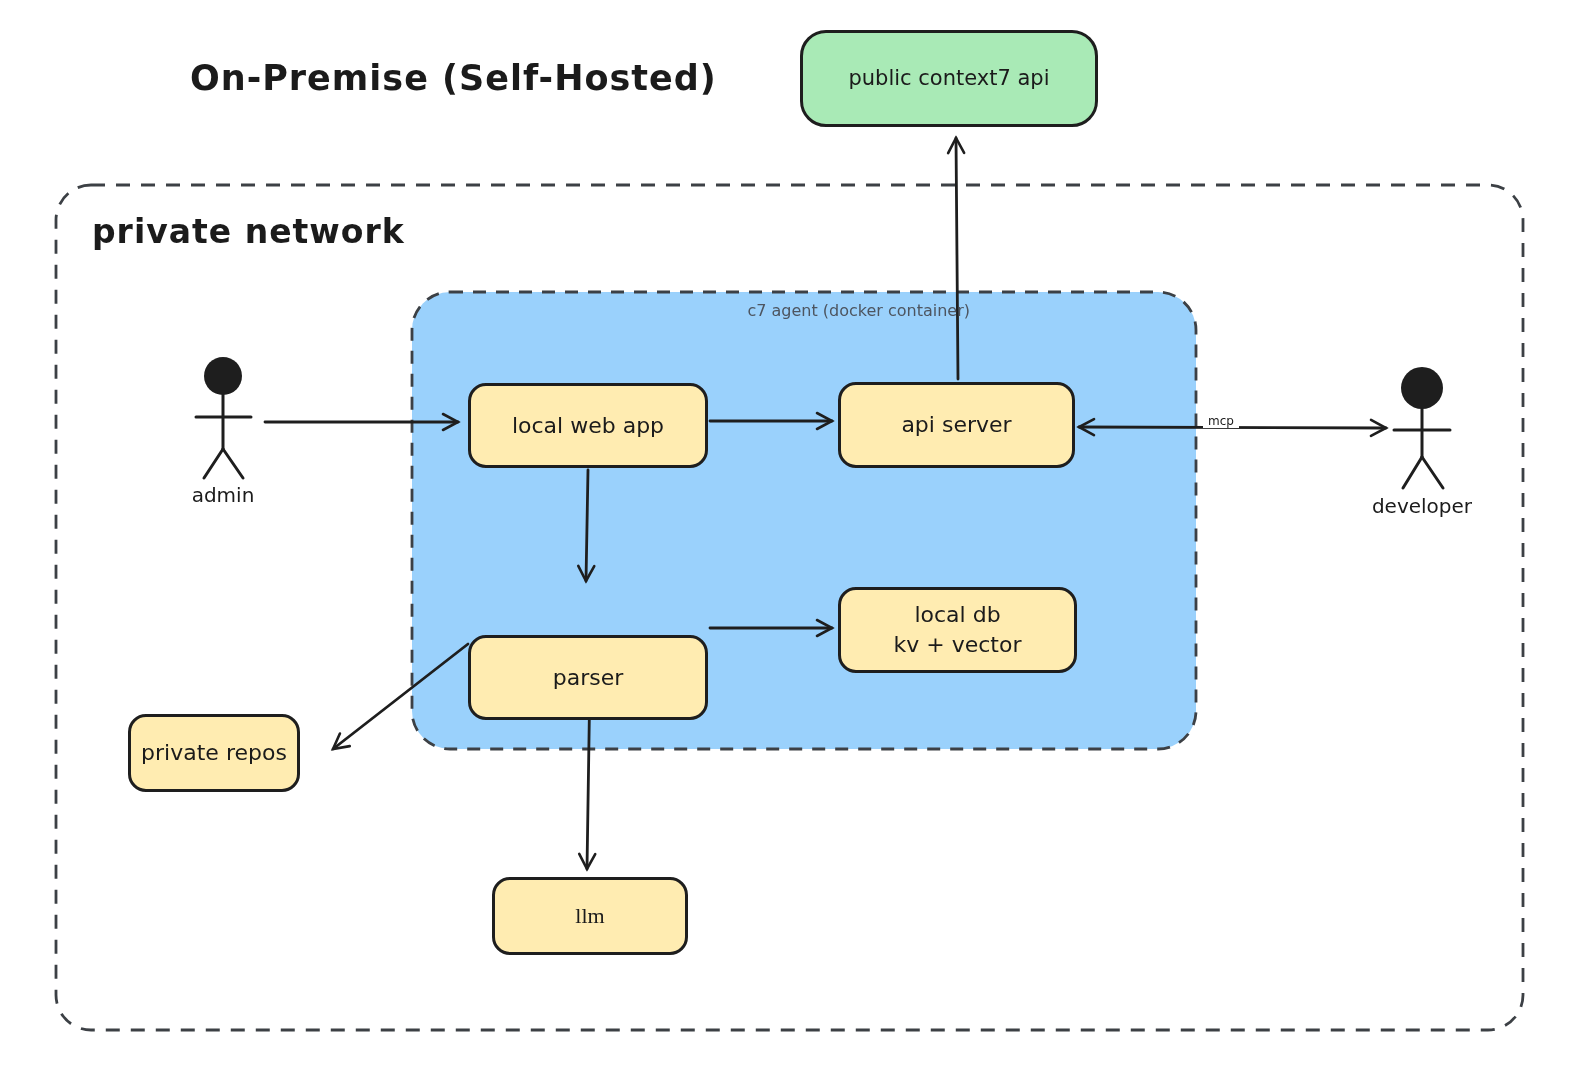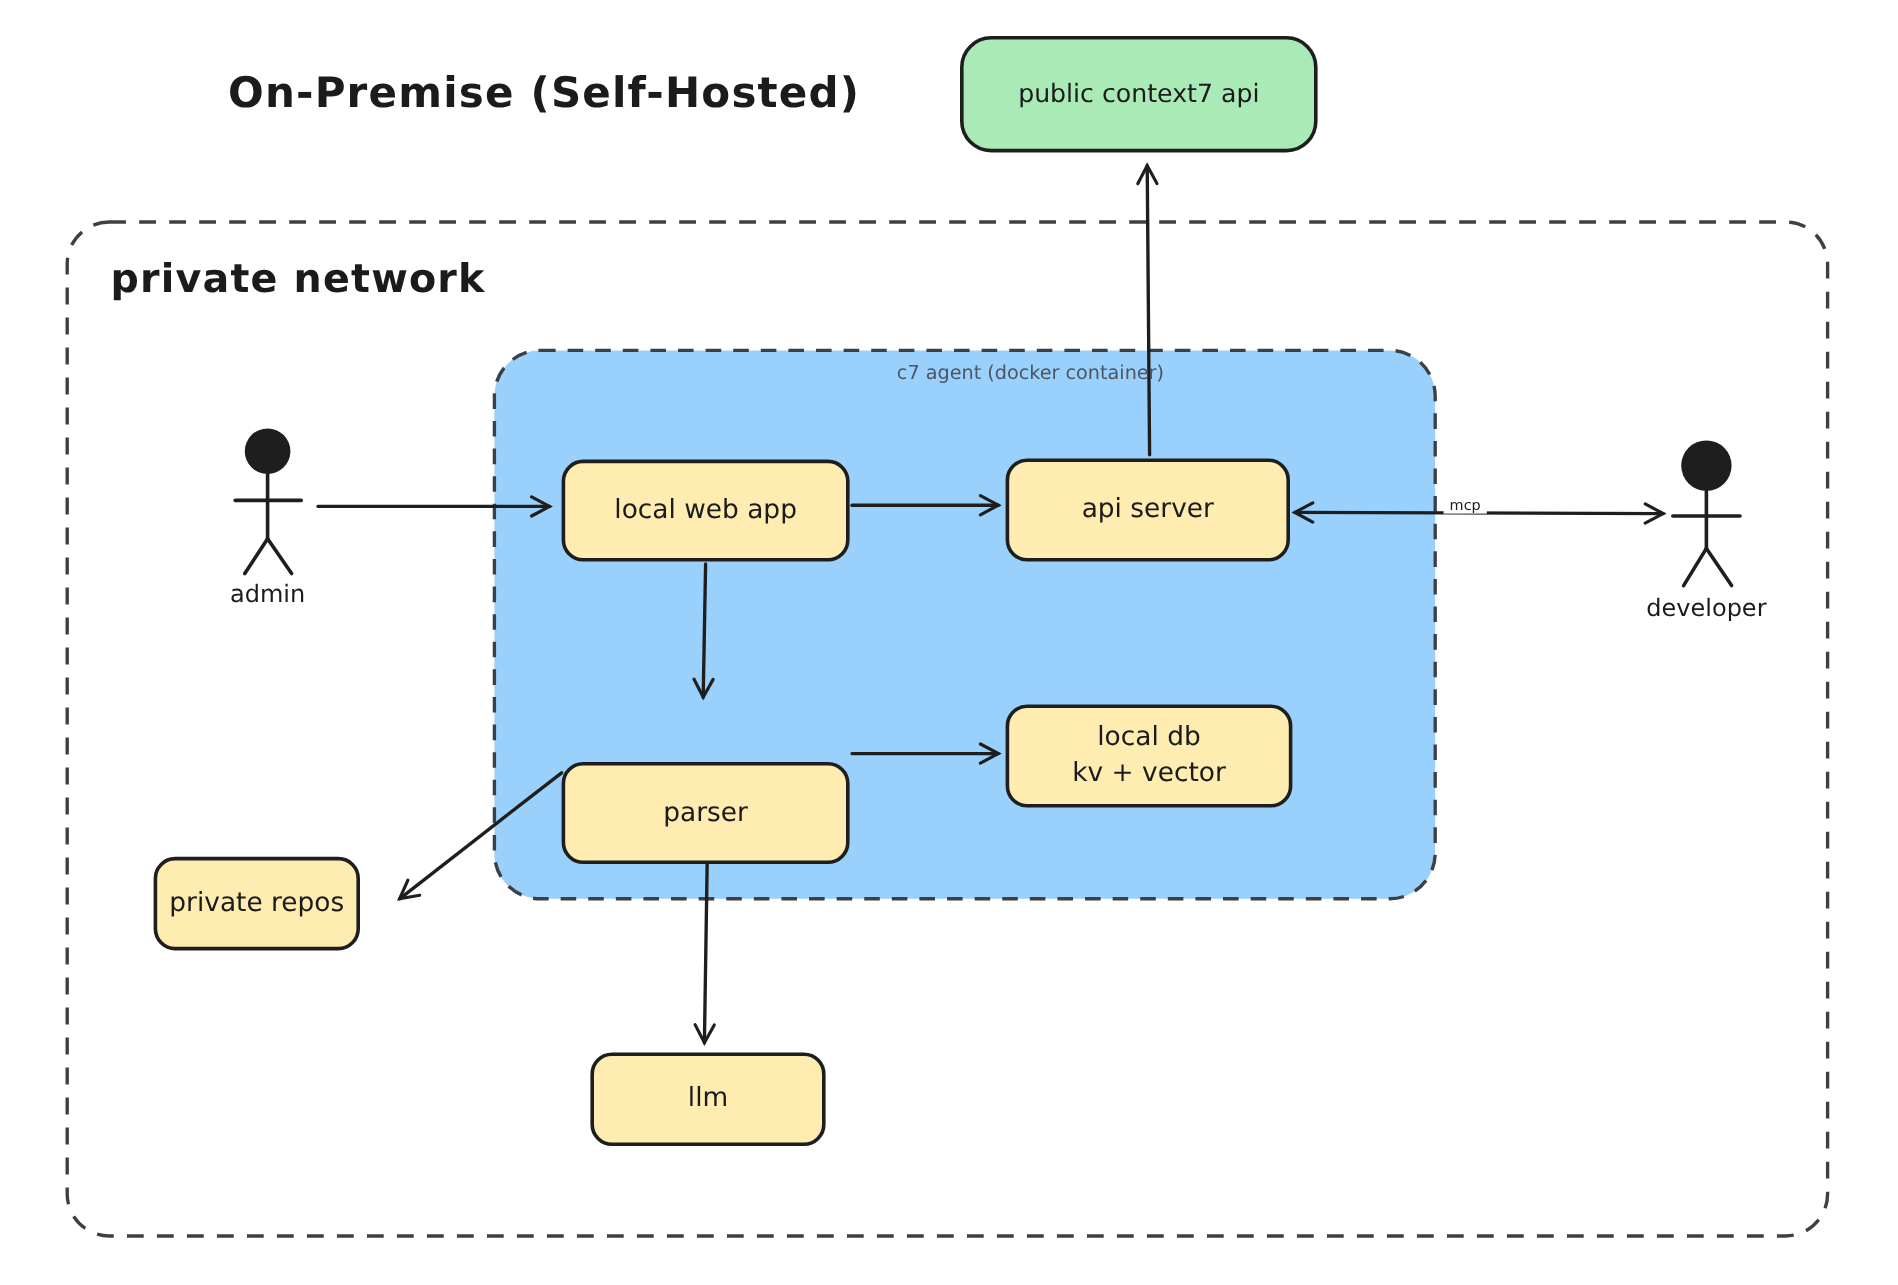--- a/index.html
+++ b/index.html
@@ -155,21 +155,21 @@
 
   <div class="node" style="left:838px;top:587px;width:239px;height:86px;">
     <span>local db</span>
     <span>kv + vector</span>
   </div>
 
   <div class="node" style="left:128px;top:714px;width:172px;height:78px;">
     <span>private repos</span>
   </div>
 
-  <div class="node" style="left:492px;top:877px;width:196px;height:78px;">
+  <div class="node" style="left:492px;top:877px;width:196px;height:78px;font-family:Liberation Serif, serif;">
     <span>llm</span>
   </div>
 
   <div class="abs actor-label" style="left:185px;top:483px;width:76px;">admin</div>
 
   <div class="abs actor-label" style="left:1368px;top:494px;width:108px;text-align:center;">developer</div>
 
   <div class="abs edge-label" style="left:1203px;top:414px;">mcp</div>
 
 </div>

